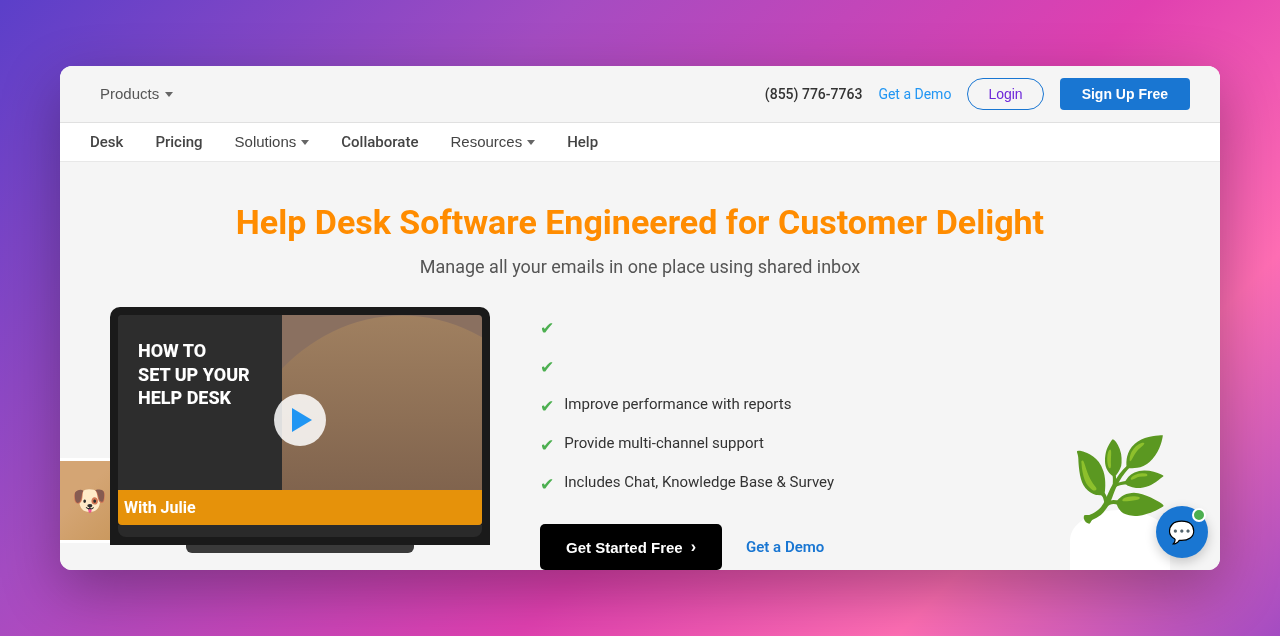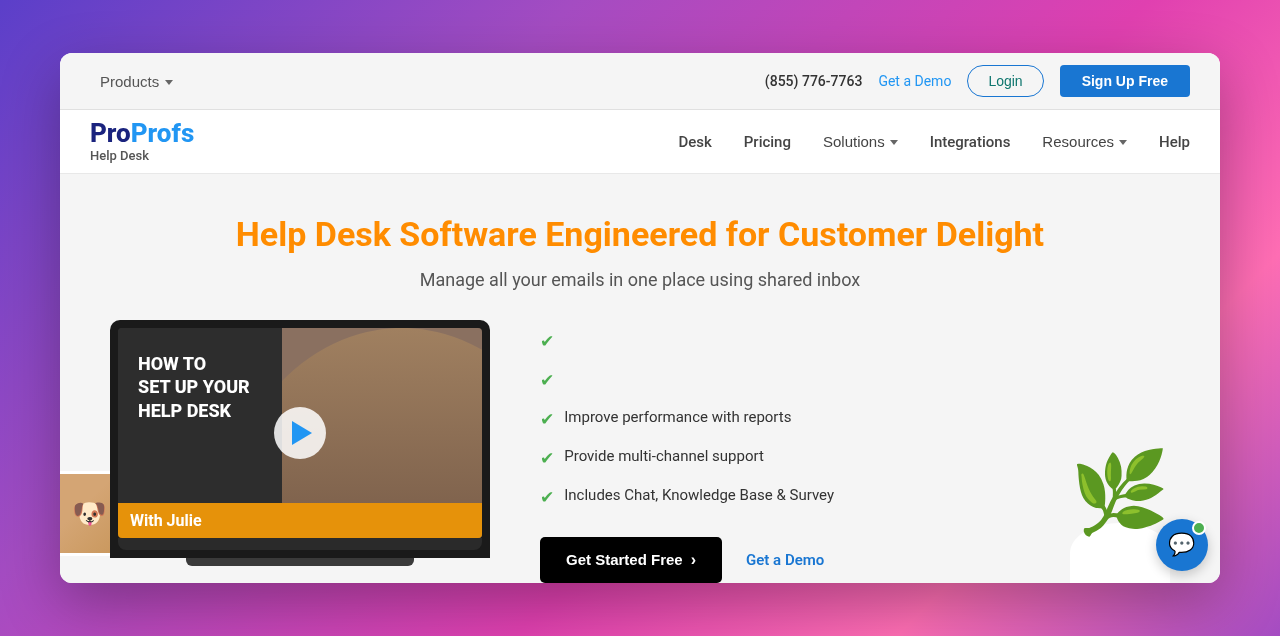--- a/index.html
+++ b/index.html
@@ -76,21 +76,21 @@
     .get-demo-link {
       color: #2196f3;
       font-size: 14px;
       text-decoration: none;
       cursor: pointer;
     }
 
     .login-btn {
       border: 1.5px solid #1976d2;
       background: transparent;
-      color: #0f766e;
+      color: #6d28d9;
       padding: 7px 20px;
       border-radius: 16px;
       font-size: 14px;
       cursor: pointer;
       font-weight: 500;
     }
 
     .signup-btn {
       background: #1976d2;
       color: #fff;
@@ -256,21 +256,21 @@
 
     .video-host-label {
       position: absolute;
       bottom: 0;
       left: 0;
       right: 0;
       background: #e6920a;
       color: #fff;
       font-size: 16px;
       font-weight: 700;
-      padding: 8px 12px;
+      padding: 8px 6px;
     }
 
     .laptop-base {
       background: #2a2a2a;
       height: 12px;
       border-radius: 0 0 8px 8px;
       width: 100%;
     }
 
     .laptop-stand {
@@ -419,34 +419,28 @@
     </div>
     <div class="top-bar-right">
       <span class="phone-number">(855) 776-7763</span>
       <a class="get-demo-link">Get a Demo</a>
       <button class="login-btn">Login</button>
       <button class="signup-btn">Sign Up Free</button>
     </div>
   </div>
 
   <div class="nav-bar">
-    <div class="logo-wrap">
-      <div class="logo-text">
-        <span class="logo-pro">Pro</span><span class="logo-profs">Profs</span>
-      </div>
-      <div class="logo-subtitle">Help Desk</div>
-    </div>
     <div class="nav-links">
       <a class="nav-link">Desk</a>
       <a class="nav-link">Pricing</a>
       <button class="nav-link-dropdown">
         <span>Solutions</span>
         <span class="chevron-down"></span>
       </button>
-      <a class="nav-link">Integrations</a>
+      <a class="nav-link">Collaborate</a>
       <button class="nav-link-dropdown">
         <span>Resources</span>
         <span class="chevron-down"></span>
       </button>
       <a class="nav-link">Help</a>
     </div>
   </div>
 
   <div class="hero hero-relative">
     <h1 class="hero-title">Help Desk Software Engineered for Customer Delight</h1>

